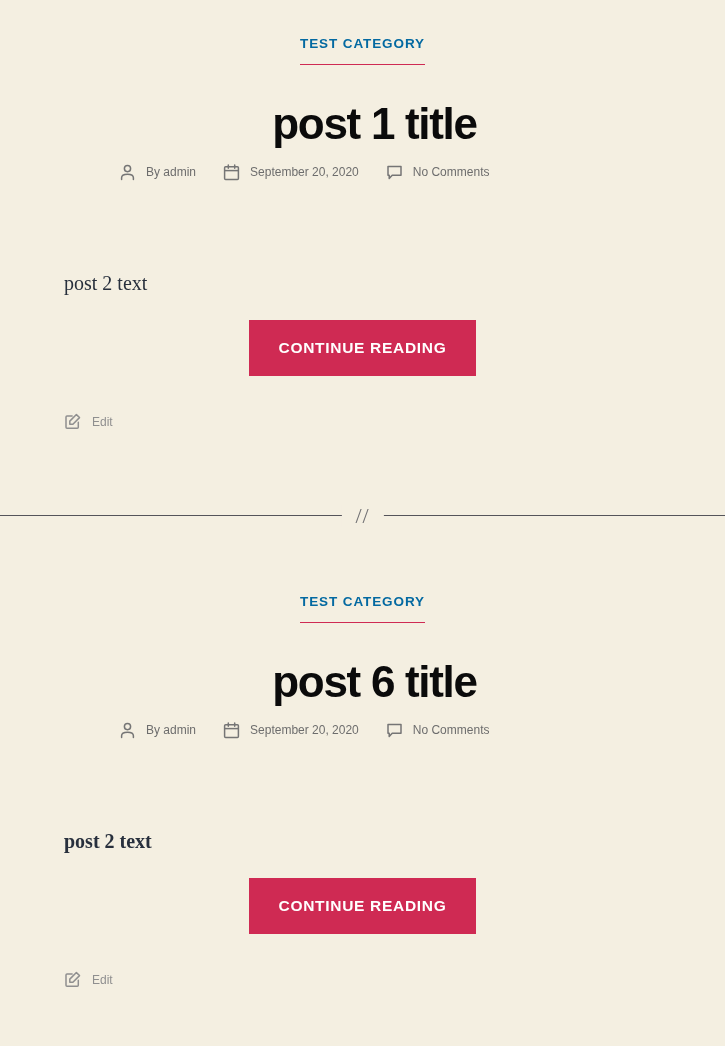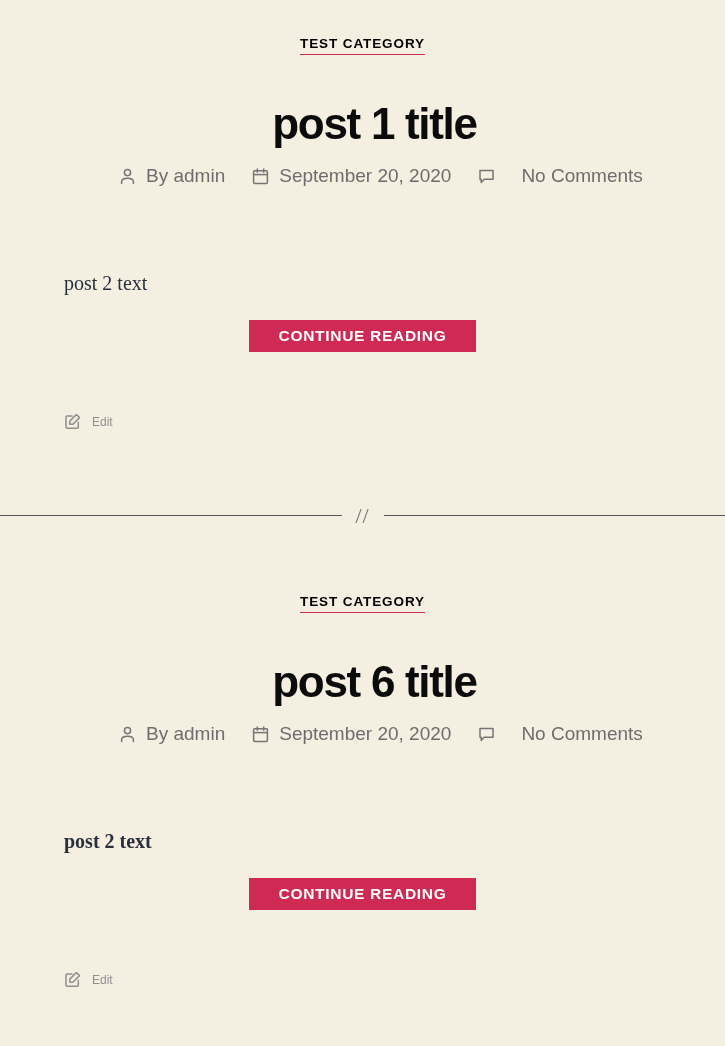--- a/index.html
+++ b/index.html
@@ -20,71 +20,71 @@
     margin: 0;
     padding: 0;
     text-align: center;
     font-size: 13.5px;
     font-weight: 700;
     letter-spacing: 0.9px;
     text-transform: uppercase;
     line-height: 1.2;
   }
   .cat-links a {
-    color: #000000;
+    color: #0369a1;
     text-decoration: none;
     border-bottom: 1.5px solid #cf2a53;
-    padding-bottom: 3px;
+    padding-bottom: 13px;
   }
 
   .entry-title {
     margin: 12px;
     font-size: 44px;
     font-weight: 800;
     letter-spacing: -1.3px;
     line-height: 1.1;
     color: #0b0b0b;
     text-align: center;
   }
   .entry-title a { color: inherit; text-decoration: none; }
 
   .entry-meta {
     display: flex;
     justify-content: flex-start;
     align-items: center;
     gap: 26px;
-    font-size: 19px;
+    font-size: 12px;
     color: #6d6d6d;
     line-height: 1.4;
   }
   .meta-item { display: flex; align-items: center; gap: 9px; white-space: nowrap; }
   .meta-item .ico { display: flex; width: 19px; height: 19px; flex: 0 0 19px; align-items: center; justify-content: center; }
   .meta-item .ico svg { display: block; }
-  .meta-item a { color: #6d6d6d; text-decoration: none; margin-left: 16px; }
+  .meta-item a { color: #6d6d6d; text-decoration: none; }
   .meta-label { display: inline-block; }
 
   .entry-content p {
     margin: 0;
     font-family: "Liberation Serif", "DejaVu Serif", serif;
     font-size: 20px;
     line-height: 1.5;
     color: #28303d;
   }
 
   .more-wrap { text-align: center; }
   .more-link {
     display: inline-block;
     background: #cf2a53;
     color: #ffffff;
     font-size: 15.5px;
     font-weight: 700;
     letter-spacing: 0.7px;
     text-transform: uppercase;
     text-decoration: none;
-    padding: 8px 30px;
+    padding: 20px 30px;
     line-height: 1;
     border: 0;
     border-radius: 0;
     cursor: pointer;
   }
 
   .edit-link { display: flex; align-items: center; gap: 10px; font-size: 12px; }
   .edit-link a { color: #8f8f8f; text-decoration: none; }
   .edit-link .ico { width: 19px; height: 19px; display: flex; align-items: center; justify-content: center; }
 

